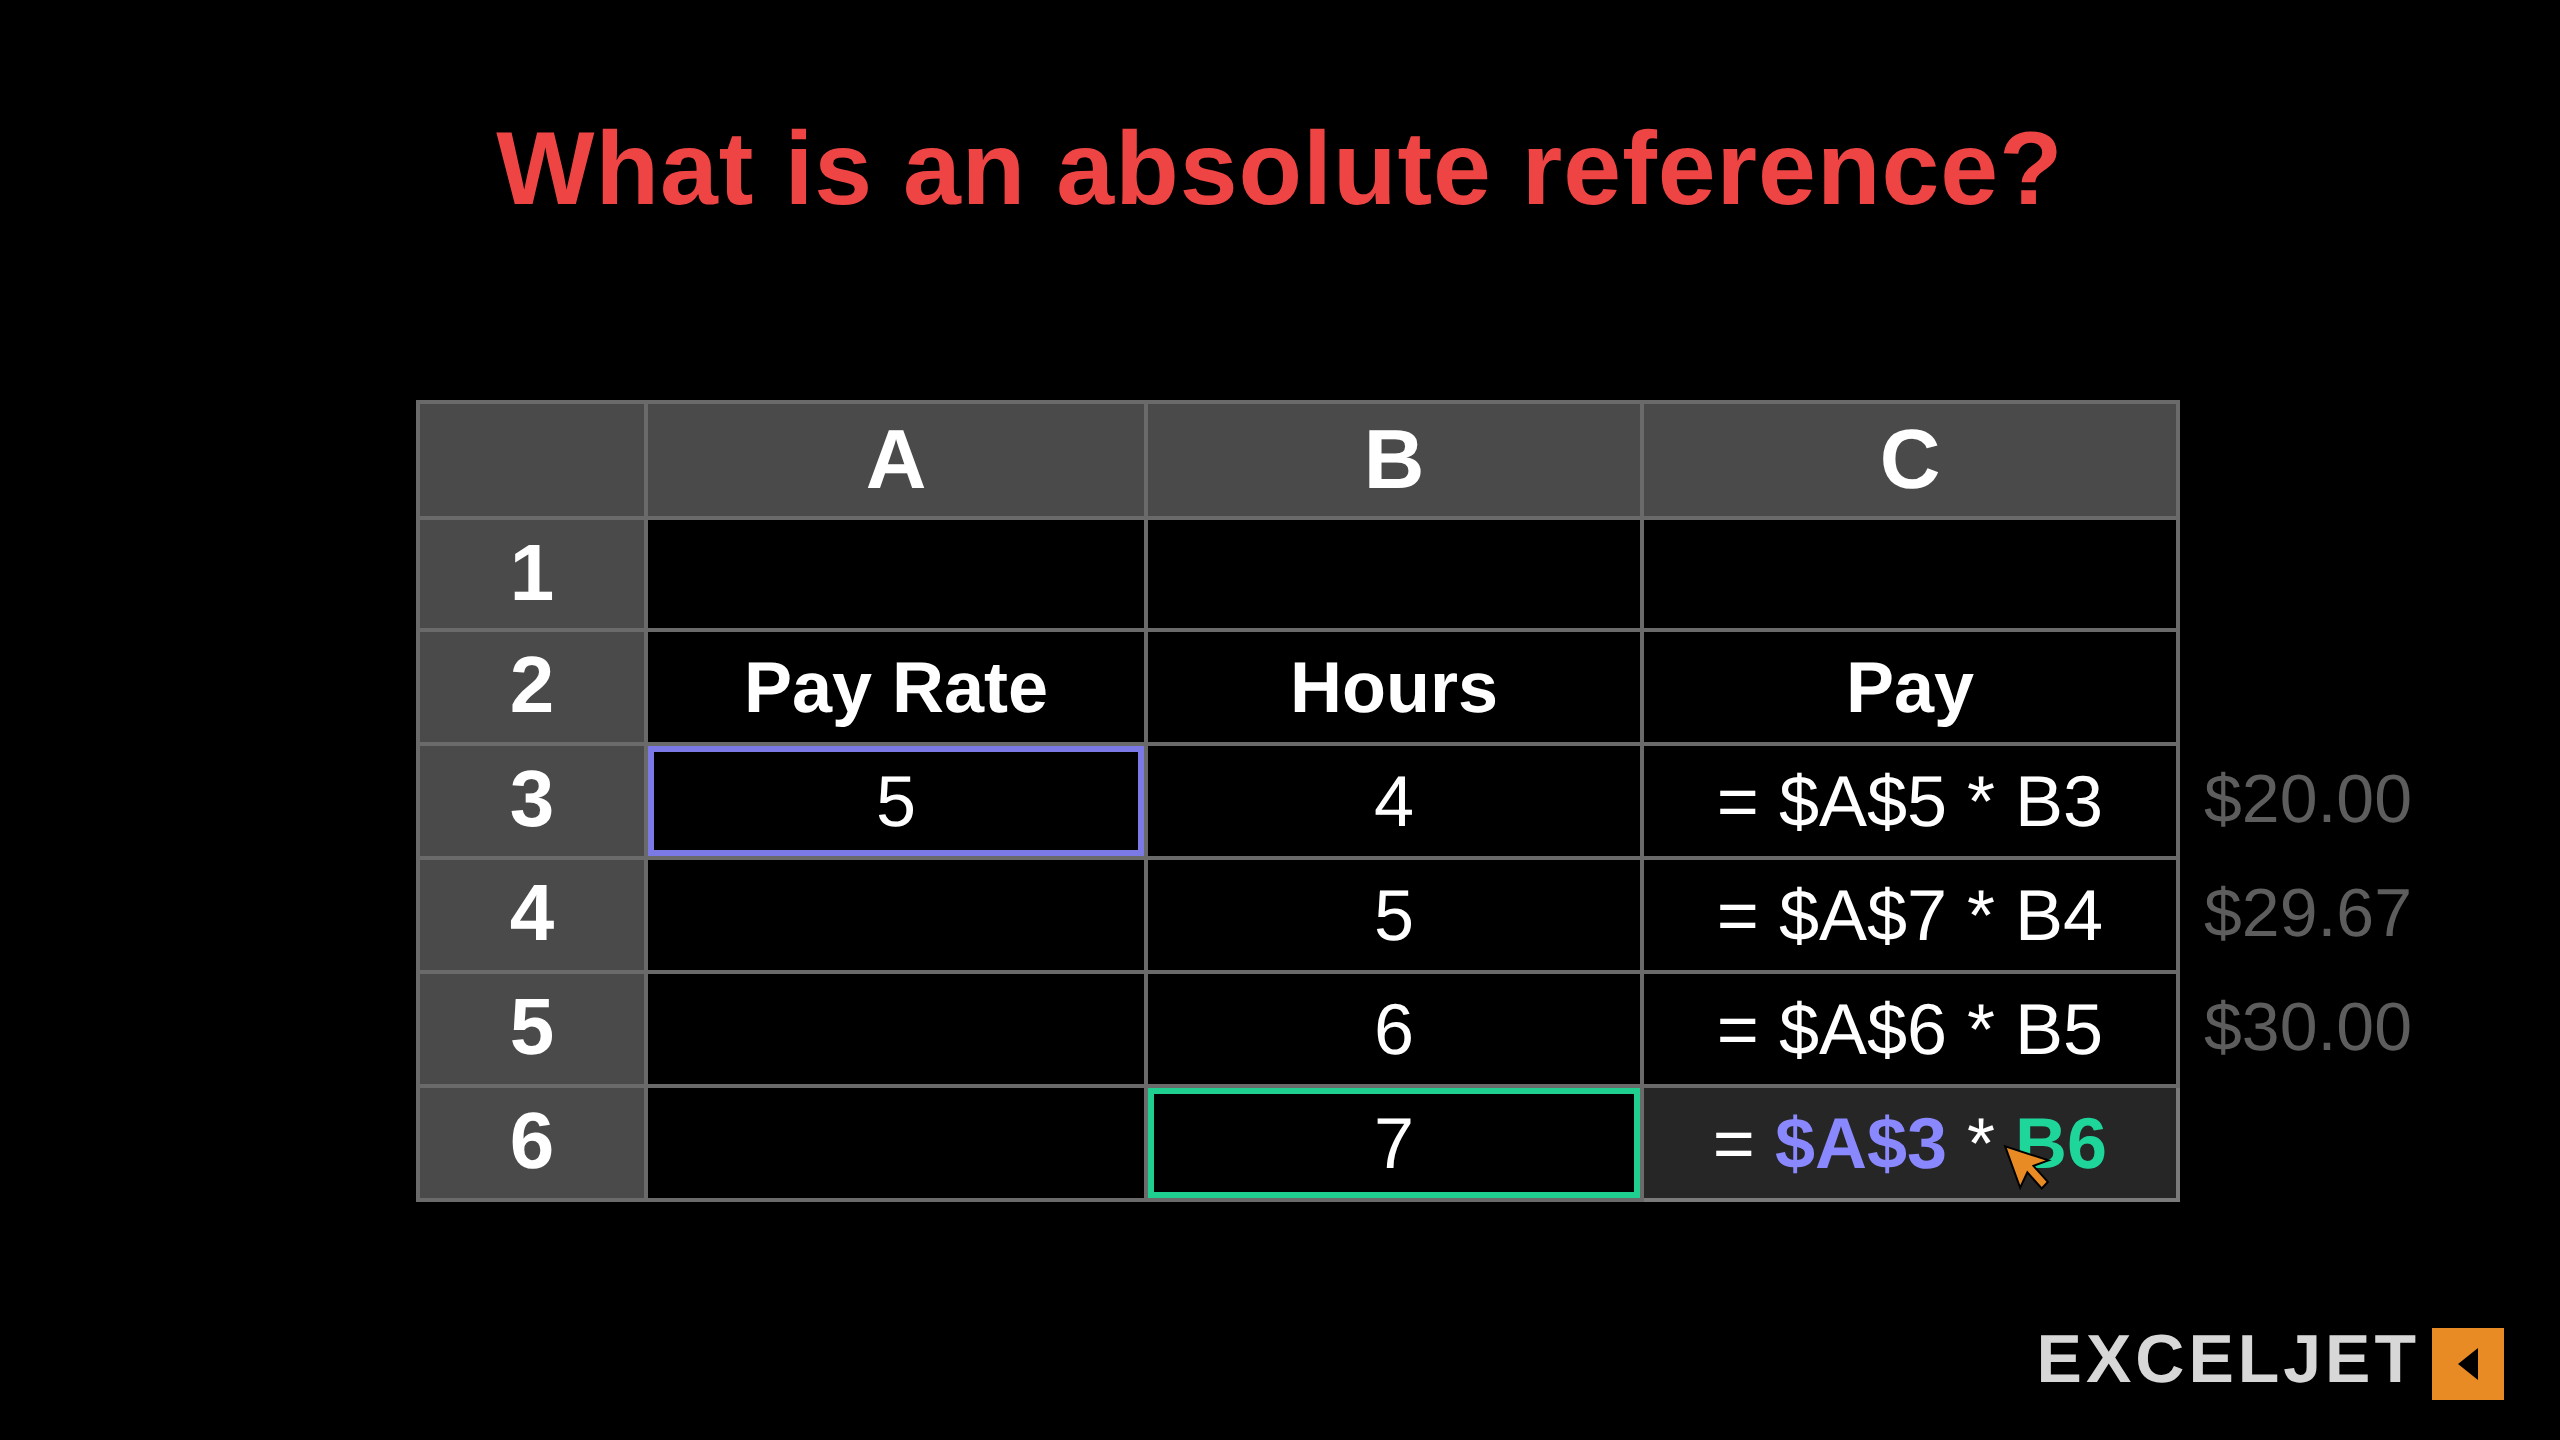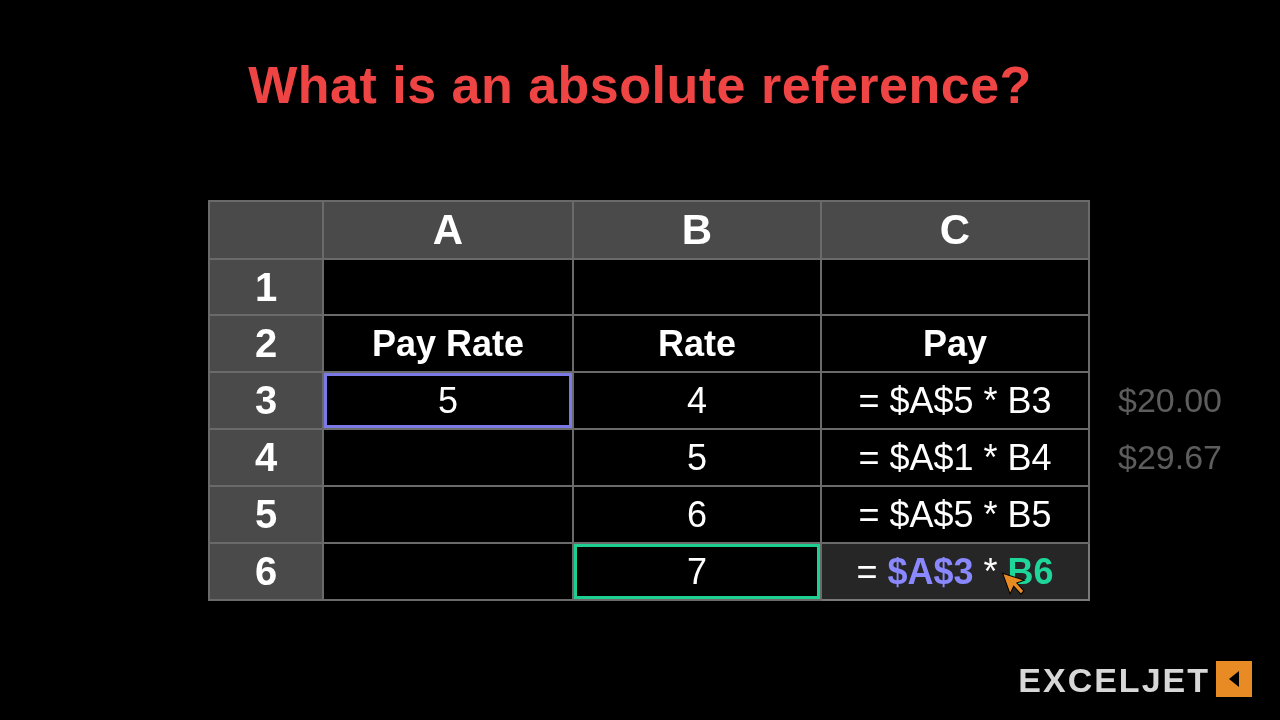--- a/index.html
+++ b/index.html
@@ -83,21 +83,21 @@
   td.active {
     background: #262626 !important;
     border: 2px solid #7a7a7a;
   }
   .tok-abs { color: #8a88ff; font-weight: 600; }
   .tok-rel { color: #1fd69a; font-weight: 600; }
   
   .results {
     display: flex;
     flex-direction: column;
-    margin-left: 28px;
+    margin-left: 12px;
     padding-top: 172px;
   }
   .results div {
     height: 57px;
     display: flex;
     align-items: center;
     color: #5d5d5d;
     font-size: 34px;
     font-weight: 500;
   }
@@ -109,21 +109,21 @@
     width: 0; height: 0;
     transform: rotate(-20deg);
   }
   .cursor svg { display:block; }
   
   .logo {
     position: absolute;
     right: 28px;
     bottom: 20px;
     display: flex;
-    align-items: flex-start;
+    align-items: flex-end;
     gap: 6px;
   }
   .logo-text {
     color: #d7d7d7;
     font-size: 34px;
     font-weight: 800;
     letter-spacing: 2px;
     font-family: "Arial Black", Arial, sans-serif;
   }
   .logo-mark {
@@ -158,55 +158,56 @@
     </tr>
     <tr class="data r1">
       <td class="rownum">1</td>
       <td class="cell"></td>
       <td class="cell"></td>
       <td class="cell"></td>
     </tr>
     <tr class="data r2">
       <td class="rownum">2</td>
       <td class="cell">Pay Rate</td>
-      <td class="cell">Rate</td>
+      <td class="cell">Hours</td>
       <td class="cell">Pay</td>
     </tr>
     <tr class="data">
       <td class="rownum">3</td>
       <td class="cell hl hl-blue">5</td>
       <td class="cell">4</td>
       <td class="cell formula">= $A$5 * B3</td>
     </tr>
     <tr class="data">
       <td class="rownum">4</td>
       <td class="cell"></td>
       <td class="cell">5</td>
-      <td class="cell formula">= $A$1 * B4</td>
+      <td class="cell formula">= $A$7 * B4</td>
     </tr>
     <tr class="data">
       <td class="rownum">5</td>
       <td class="cell"></td>
       <td class="cell">6</td>
-      <td class="cell formula">= $A$5 * B5</td>
+      <td class="cell formula">= $A$6 * B5</td>
     </tr>
     <tr class="data">
       <td class="rownum">6</td>
       <td class="cell"></td>
       <td class="cell hl hl-green">7</td>
       <td class="cell formula active">
         <span>= </span><span class="tok-abs">$A$3</span><span> * </span><span class="tok-rel">B6</span>
       </td>
     </tr>
   </tbody>
     </table>
 
   <div class="results">
     <div>$20.00</div>
     <div>$29.67</div>
+    <div>$30.00</div>
   </div>
 </div>
 
 <div class="cursor">
   <svg width="22" height="30" viewBox="0 0 22 30">
     <path d="M2 2 L2 24 L8 18 L12 28 L16 26 L12 16 L20 16 Z" fill="#e98b24" stroke="#000" stroke-width="1"></path>
   </svg>
 </div>
 
 <div class="logo">

